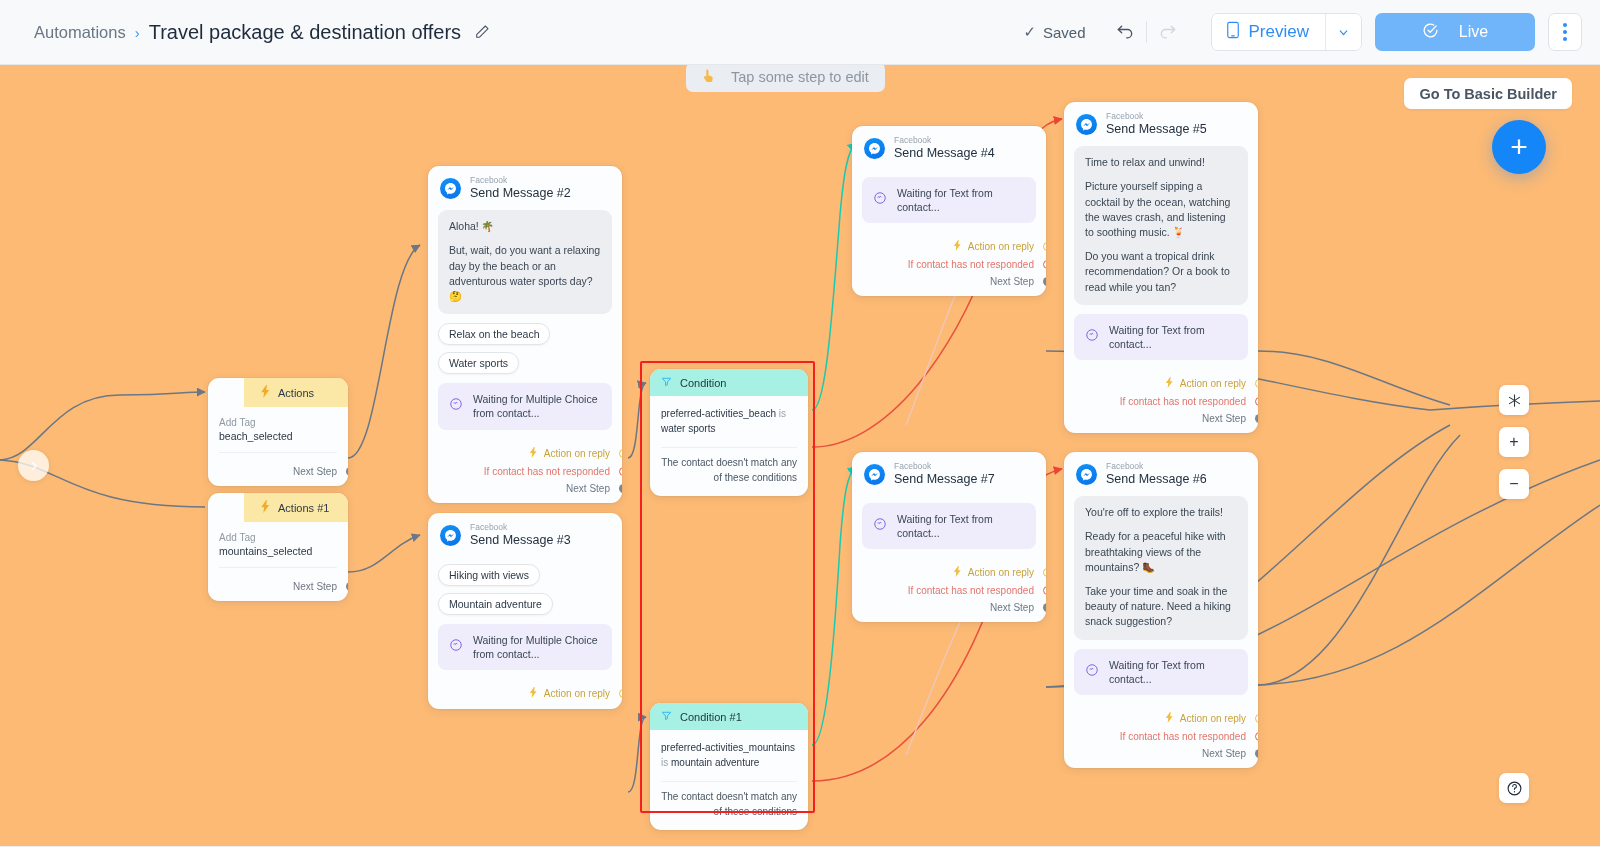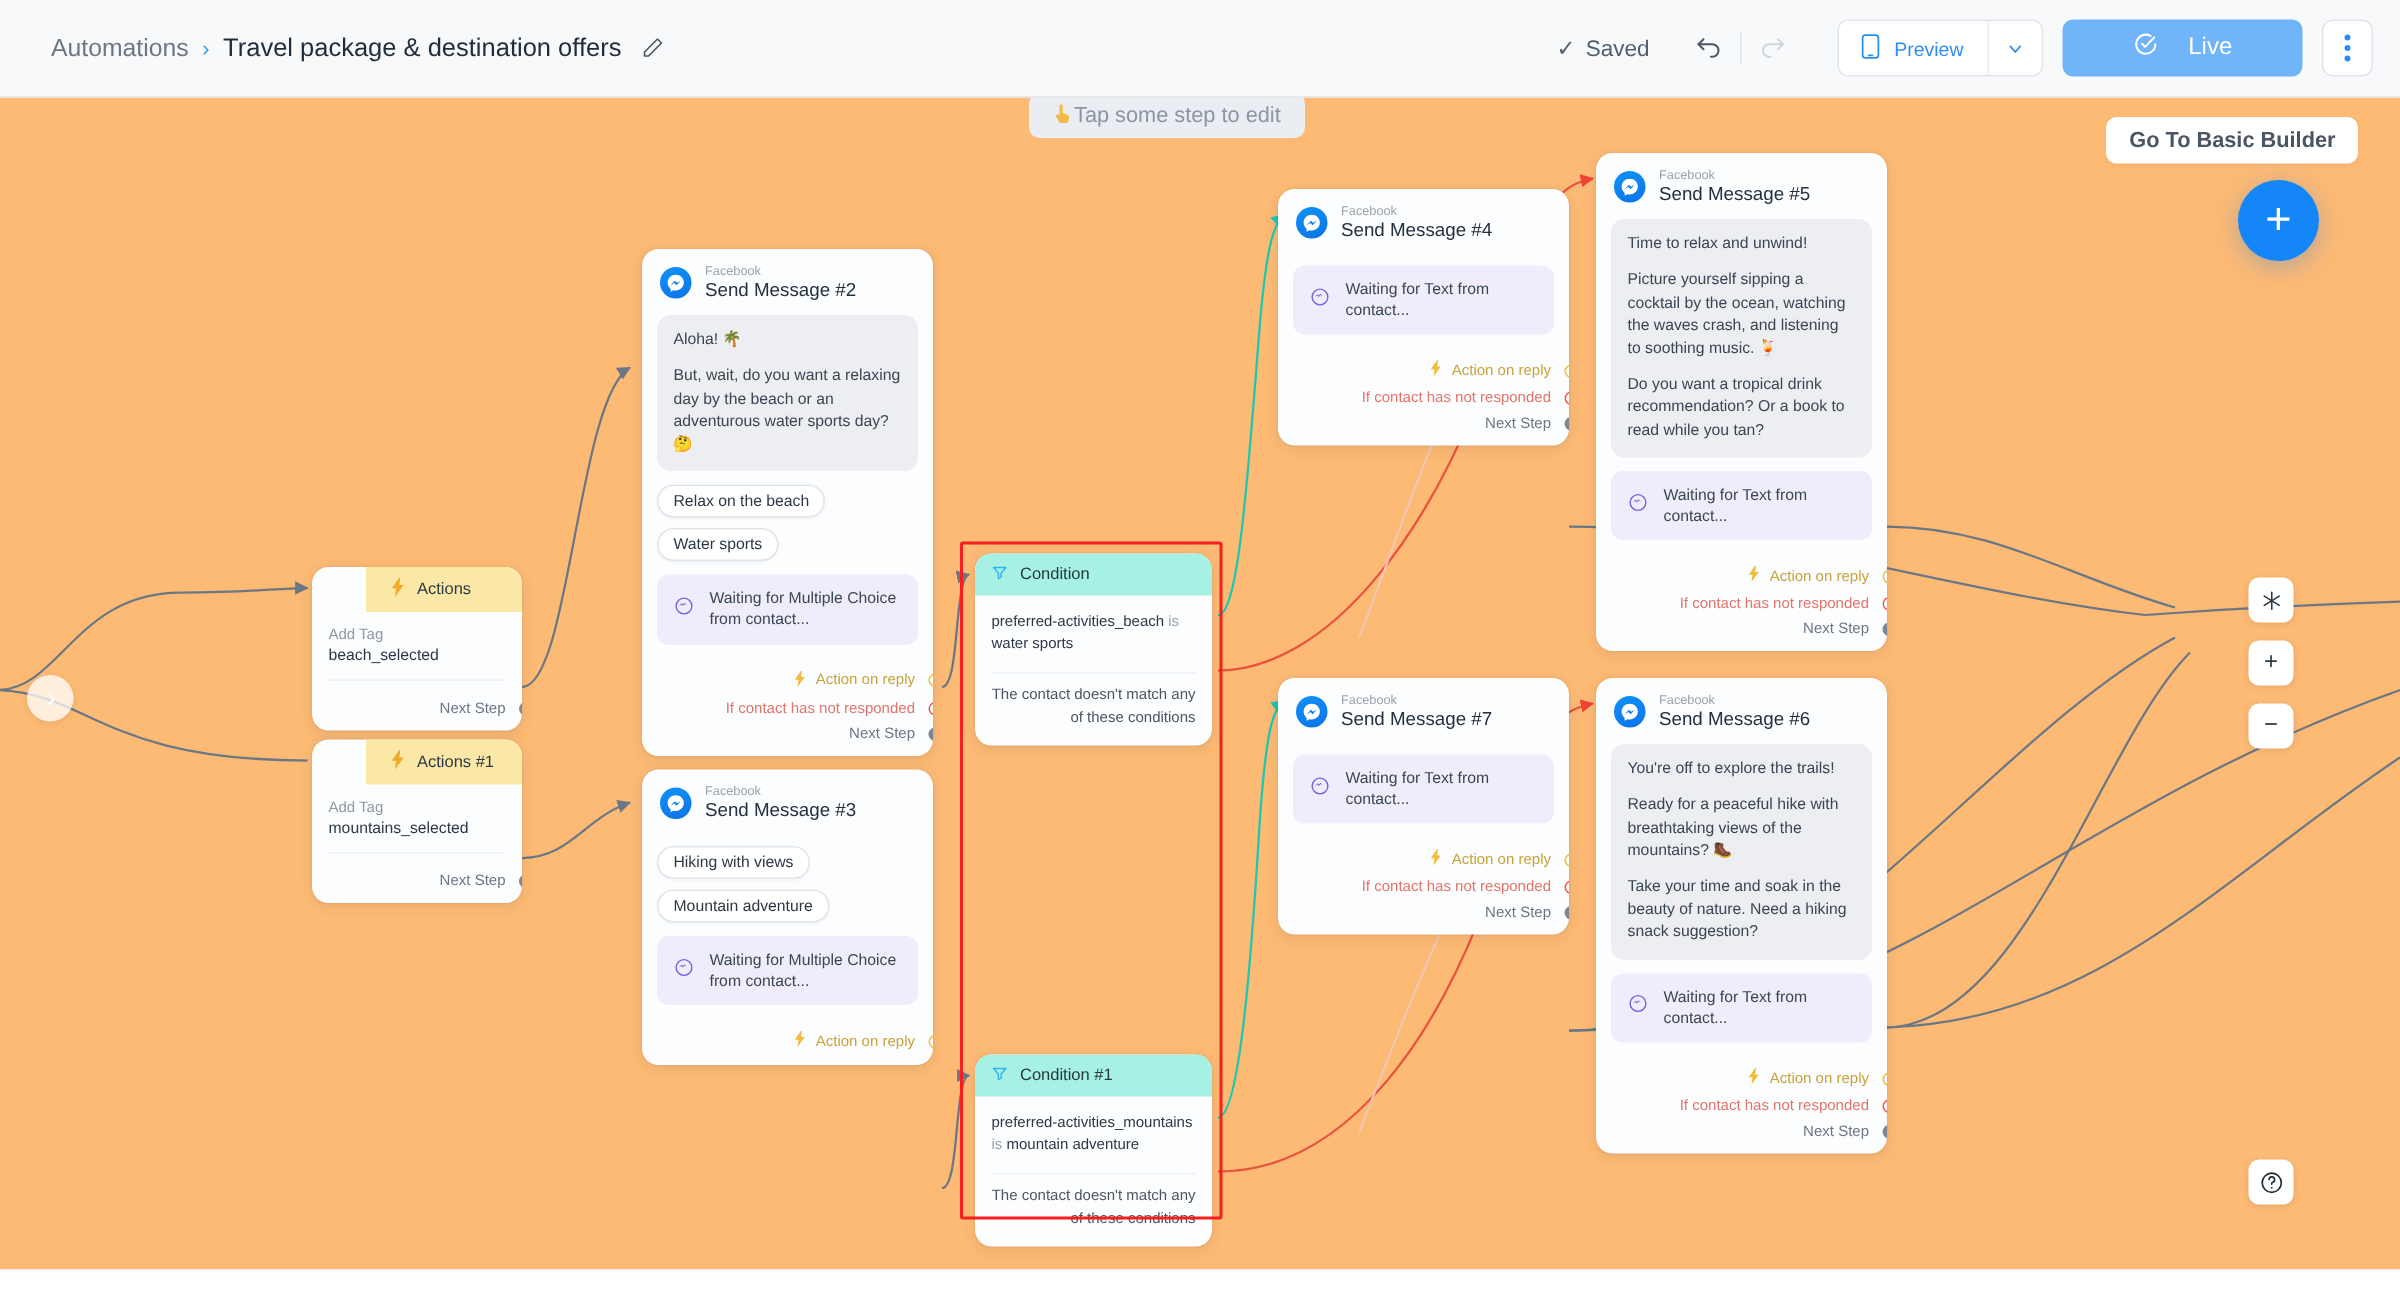--- a/index.html
+++ b/index.html
@@ -16,41 +16,41 @@
   .topbar {
     position: absolute; left: 0; top: 0; width: 1600px; height: 65px;
     background: #f7f9fb;
     border-bottom: 1px solid #e4e8ed;
     display: flex; align-items: center;
     z-index: 40;
   }
   .breadcrumb { display: flex; align-items: center; margin-left: 34px; gap: 9px; }
   .bc-root { font-size: 16.5px; color: #6b7785; }
   .bc-sep { color: #3d9cf5; font-size: 15px; font-weight: 300; }
-  .bc-title { font-size: 17px; color: #1f2c3c; }
+  .bc-title { font-size: 20px; color: #1f2c3c; }
   .pencil { width: 16px; height: 16px; margin-left: 4px; cursor: pointer; }
 
   .topbar-right { margin-left: auto; display: flex; align-items: center; gap: 0; padding-right: 18px; }
   .saved { display: flex; align-items: center; gap: 7px; color: #51606f; font-size: 15px; margin-right: 22px; }
   .check-ico { font-size: 15px; color: #51606f; }
   .icon-btn {
     width: 34px; height: 34px; display: flex; align-items: center; justify-content: center;
     cursor: pointer; background: none; border: none;
   }
   .icon-btn.disabled { opacity: .35; cursor: default; }
   .vdiv { width: 1px; height: 22px; background: #dfe4ea; margin: 0 4px; }
 
   .preview-group {
     display: flex; align-items: stretch; margin-left: 26px;
     background: #fff; border: 1px solid #dfe4ea; border-radius: 7px; overflow: hidden;
     height: 38px;
   }
   .preview-btn {
     display: flex; align-items: center; gap: 9px; padding: 0 16px 0 14px;
-    color: #2e8df5; font-size: 13px; cursor: pointer; background: #fff; border: none;
+    color: #2e8df5; font-size: 17px; cursor: pointer; background: #fff; border: none;
   }
   .preview-caret {
     width: 36px; display: flex; align-items: center; justify-content: center;
     border-left: 1px solid #e6eaef; cursor: pointer; background: #fff;
   }
   .live-btn {
     height: 38px; min-width: 160px; margin-left: 13px;
     background: #70b4fa; border-radius: 7px; border: none;
     display: flex; align-items: center; justify-content: center; gap: 20px;
     color: #fff; font-size: 16px; cursor: pointer;
@@ -61,21 +61,21 @@
     display: flex; flex-direction: column; align-items: center; justify-content: center; gap: 3px;
     cursor: pointer;
   }
   .kebab-dot { width: 4px; height: 4px; border-radius: 50%; background: #2e8df5; }
 
   
   .hint-pill {
     position: absolute; left: 686px; top: 62px;
     height: 30px; padding: 0 16px;
     background: #eaedf1; border-radius: 7px;
-    display: flex; align-items: center; gap: 1px;
+    display: flex; align-items: center; gap: 16px;
     color: #8c96a3; font-size: 14.5px; z-index: 30; justify-content: flex-end;
   }
   .basic-builder {
     position: absolute; right: 28px; top: 78px;
     height: 31px; padding: 0 15px;
     background: #fff; border-radius: 7px;
     display: flex; align-items: center;
     color: #4a5663; font-size: 14.5px; cursor: pointer; z-index: 30;
     box-shadow: 0 1px 3px rgba(25,40,60,.07);
     font-weight: bold;

